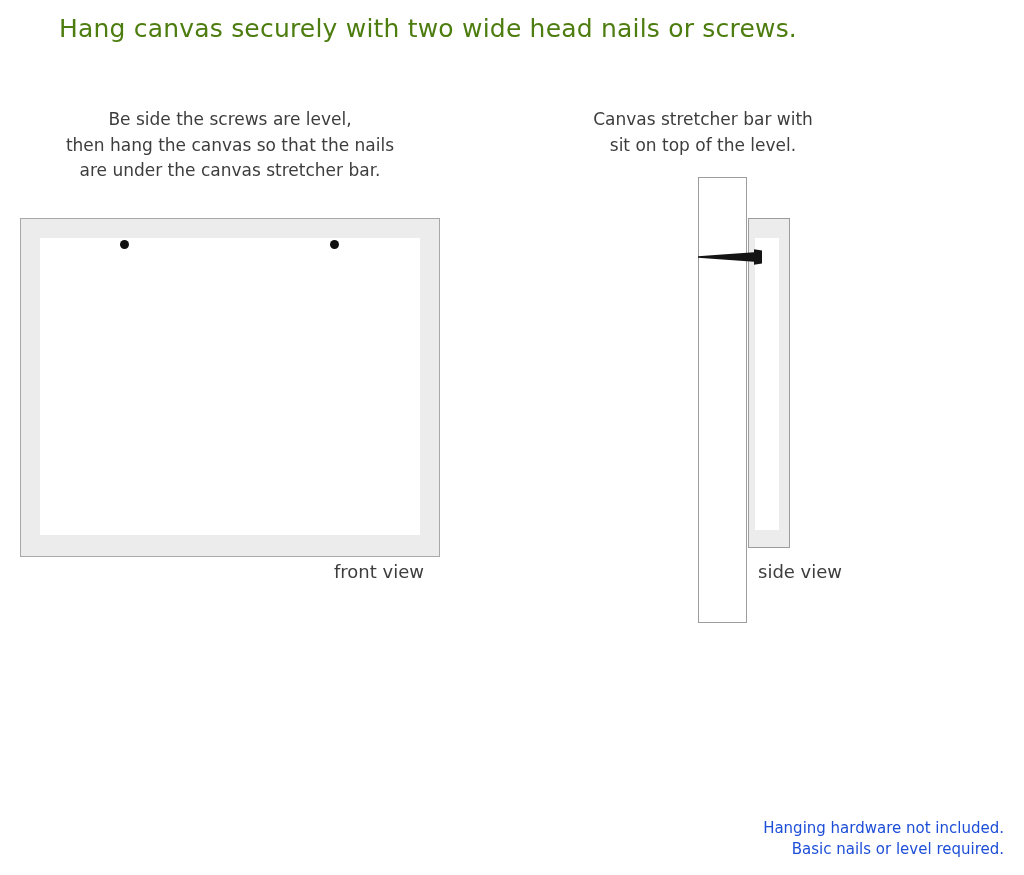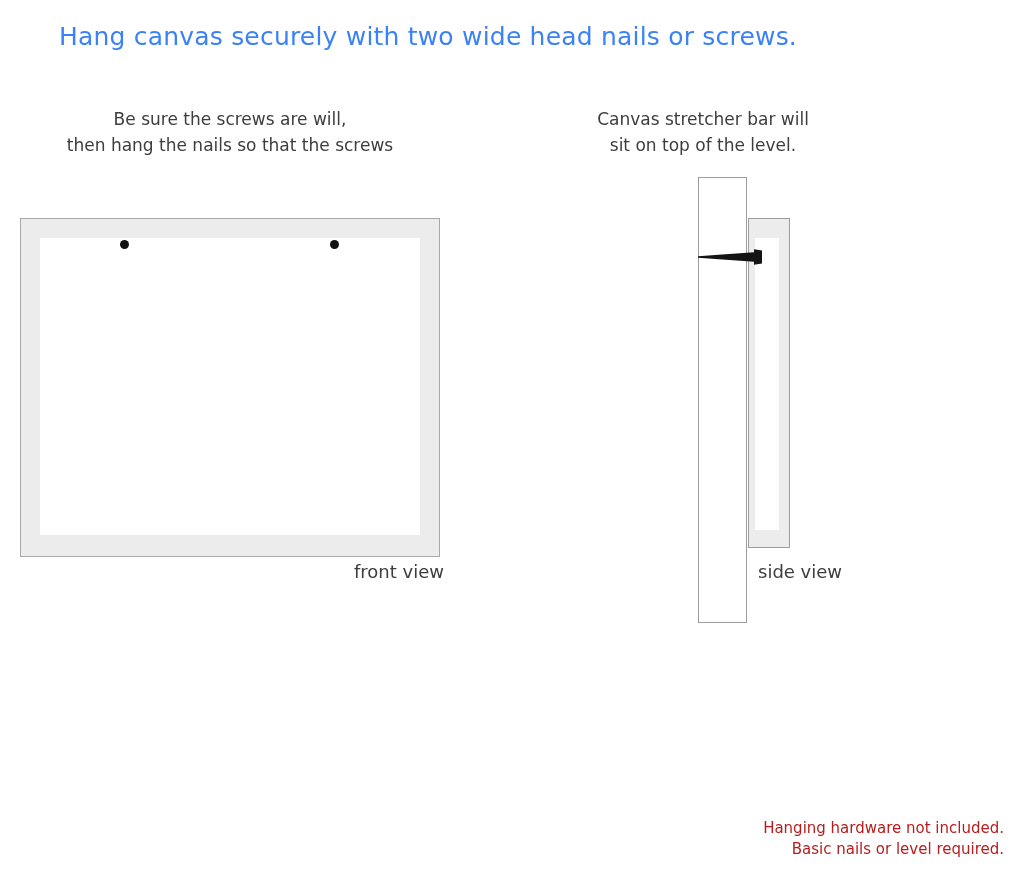--- a/index.html
+++ b/index.html
@@ -22,27 +22,27 @@
     position: absolute;
     left: 0; top: 0;
     width: 1024px;
     height: 875px;
   }
 
   
   .title {
     position: absolute;
     left: 0;
-    top: 22px;
+    top: 14px;
     width: 856px;
     text-align: center;
     font-size: 25px;
     font-weight: 400;
     letter-spacing: 0.2px;
-    color: #3b82f6;
+    color: #4d7c0f;
     line-height: 1.2;
   }
 
   .caption {
     position: absolute;
     text-align: center;
     font-size: 17px;
     line-height: 25.5px;
     color: #3d3d3d;
   }
@@ -58,39 +58,39 @@
   }
   .caption .line { display: block; white-space: nowrap; }
 
   .view-label {
     position: absolute;
     font-size: 18px;
     color: #3d3d3d;
     line-height: 1;
   }
   .label-front {
-    left: 244px;
+    left: 224px;
     top: 563px;
     width: 200px;
     text-align: right;
   }
   .label-side {
     left: 758px;
     top: 563px;
     text-align: right;
   }
 
   .disclaimer {
     position: absolute;
     right: 20px;
     top: 818px;
     text-align: right;
     font-size: 15px;
     line-height: 21px;
-    color: #b91c1c;
+    color: #1d4ed8;
   }
   .disclaimer .line { display: block; white-space: nowrap; }
 
   
   .front-view {
     position: absolute;
     left: 20px;
     top: 218px;
     width: 420px;
     height: 339px;
@@ -168,35 +168,36 @@
   }
 </style>
 </head>
 <body>
 
 <div class="stage">
 
   <div class="title">Hang canvas securely with two wide head nails or screws.</div>
 
   <div class="caption caption-left">
-    <span class="line">Be sure the screws are will,</span>
-    <span class="line">then hang the nails so that the screws</span>
+    <span class="line">Be side the screws are level,</span>
+    <span class="line">then hang the canvas so that the nails</span>
+    <span class="line">are under the canvas stretcher bar.</span>
   </div>
 
   <div class="front-view">
     <div class="front-frame"></div>
     <div class="front-inner"></div>
     <div class="screw-dot left"></div>
     <div class="screw-dot right"></div>
   </div>
 
   <div class="view-label label-front">front view</div>
 
   <div class="caption caption-right">
-    <span class="line">Canvas stretcher bar will</span>
+    <span class="line">Canvas stretcher bar with</span>
     <span class="line">sit on top of the level.</span>
   </div>
 
   <div class="side-view">
     <div class="wall"></div>
     <div class="canvas-profile">
       <div class="canvas-profile-inner"></div>
     </div>
     <svg class="side-screw" viewBox="0 0 72 20">
 

